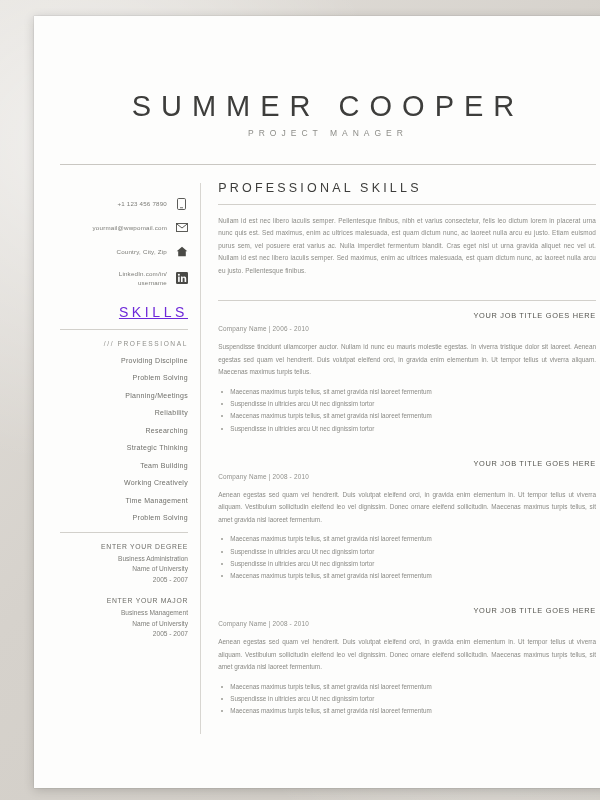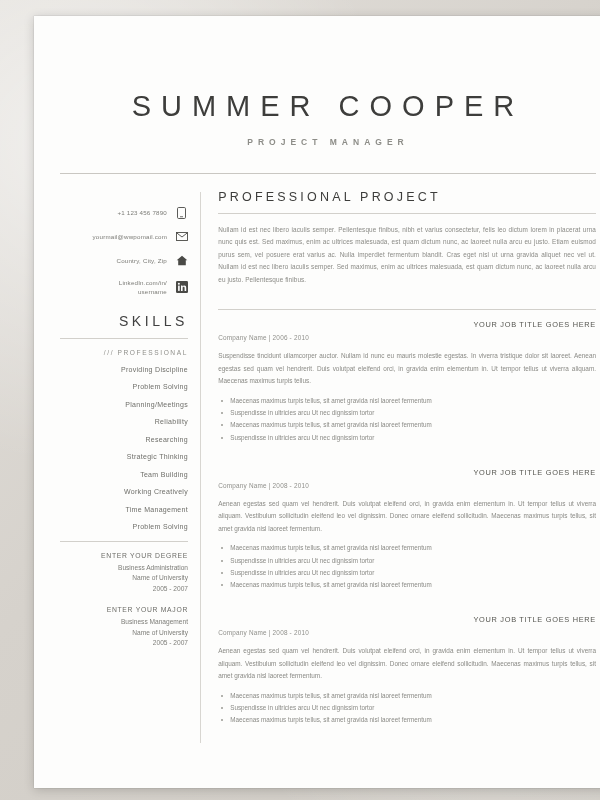--- a/index.html
+++ b/index.html
@@ -46,25 +46,25 @@
     padding-top: 48px;
   }
   .name {
     font-size: 29px;
     letter-spacing: 10px;
     color: #3d3d3b;
     font-weight: 300;
     white-space: nowrap;
   }
   .title {
-    margin-top: 14px;
+    margin-top: 5px;
     font-size: 8.5px;
     letter-spacing: 5px;
     color: #8d8d88;
-    font-weight: 700;
+    font-weight: 400;
   }
   .header-rule {
     margin: 26px 0 0 0;
     height: 1px;
     background: #c9c7c2;
   }
 
   
   .columns {
     display: flex;
@@ -115,23 +115,24 @@
     justify-content: center;
     color: #4a4a46;
   }
   .contact-icon svg { display: block; }
 
   
   .left-heading {
     text-align: right;
     font-size: 14px;
     letter-spacing: 3.6px;
-    color: #404040;
+    color: #6d28d9;
     font-weight: 400;
     margin-top: 16px;
+    text-decoration: underline;
   }
   .left-rule {
     height: 1px;
     background: #d2d0cb;
     margin: 9px 0 10px 0;
   }
   .left-subheading {
     text-align: right;
     font-size: 6.6px;
     letter-spacing: 1.6px;
@@ -312,21 +313,21 @@
           <div class="edu-line">Business Management</div>
           <div class="edu-line">Name of University</div>
           <div class="edu-line">2005 - 2007</div>
         </div>
       </div>
 
       <div class="divider"></div>
 
       <div class="right-col">
 
-        <div class="section-heading">PROFESSIONAL PROJECT</div>
+        <div class="section-heading">PROFESSIONAL SKILLS</div>
         <div class="section-rule"></div>
         <div class="para">Nullam id est nec libero iaculis semper. Pellentesque finibus, nibh et varius consectetur, felis leo dictum lorem in placerat urna nunc quis est. Sed maximus, enim ac ultrices malesuada, est quam dictum nunc, ac laoreet nulla arcu eu justo. Etiam euismod purus sem, vel posuere erat varius ac. Nulla imperdiet fermentum blandit. Cras eget nisl ut urna gravida aliquet nec vel ut. Nullam id est nec libero iaculis semper. Sed maximus, enim ac ultrices malesuada, est quam dictum nunc, ac laoreet nulla arcu eu justo. Pellentesque finibus.</div>
 
         <div style="height:14px"></div>
 
         <div class="section-rule"></div>
 
         <div class="exp-block">
           <div class="exp-title">YOUR JOB TITLE GOES HERE</div>
           <div class="exp-company">Company Name  |  2006 - 2010</div>

